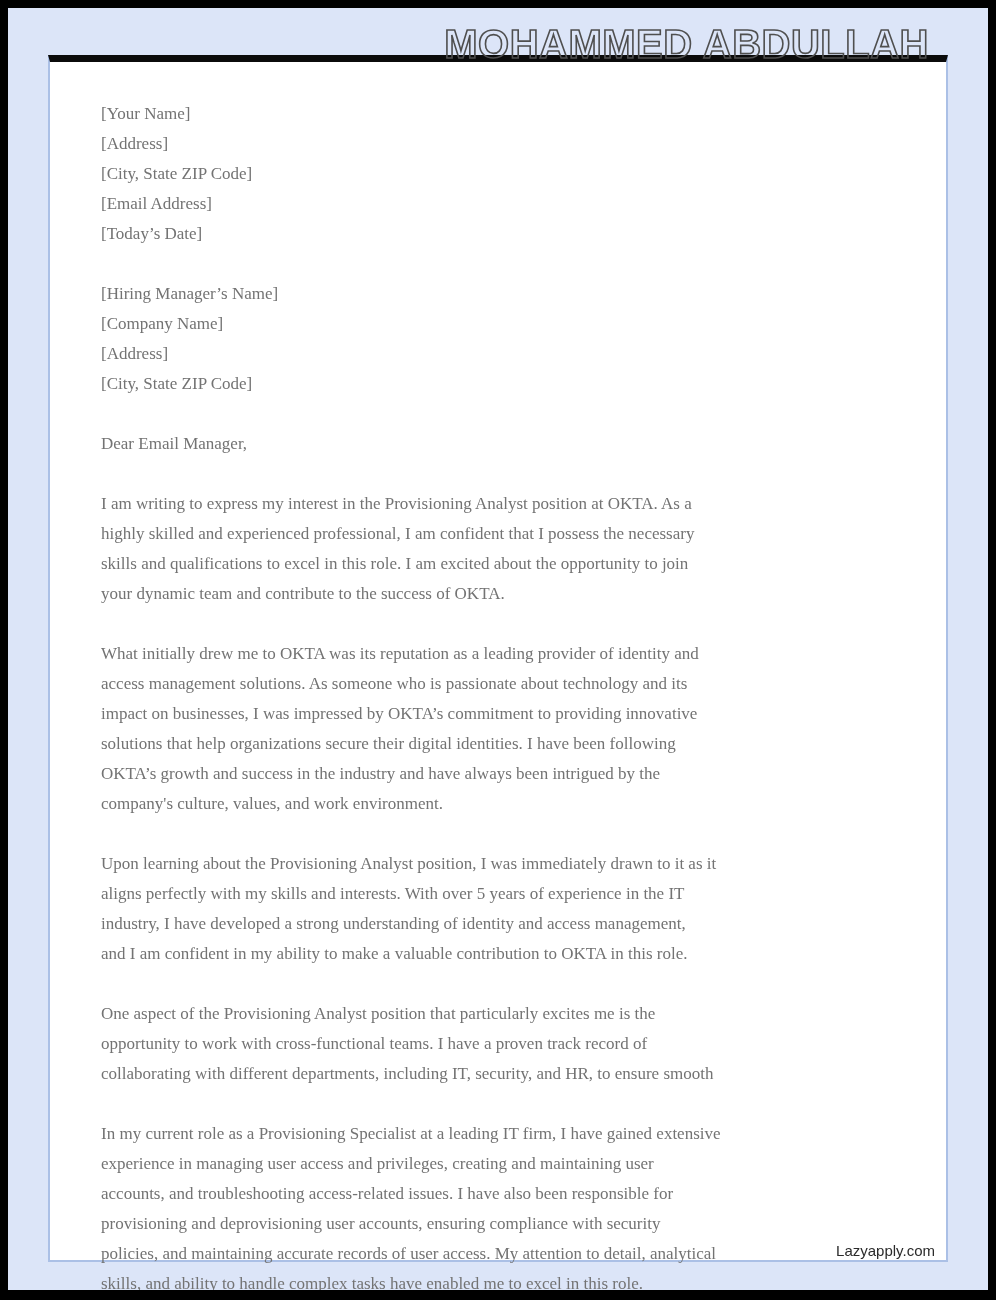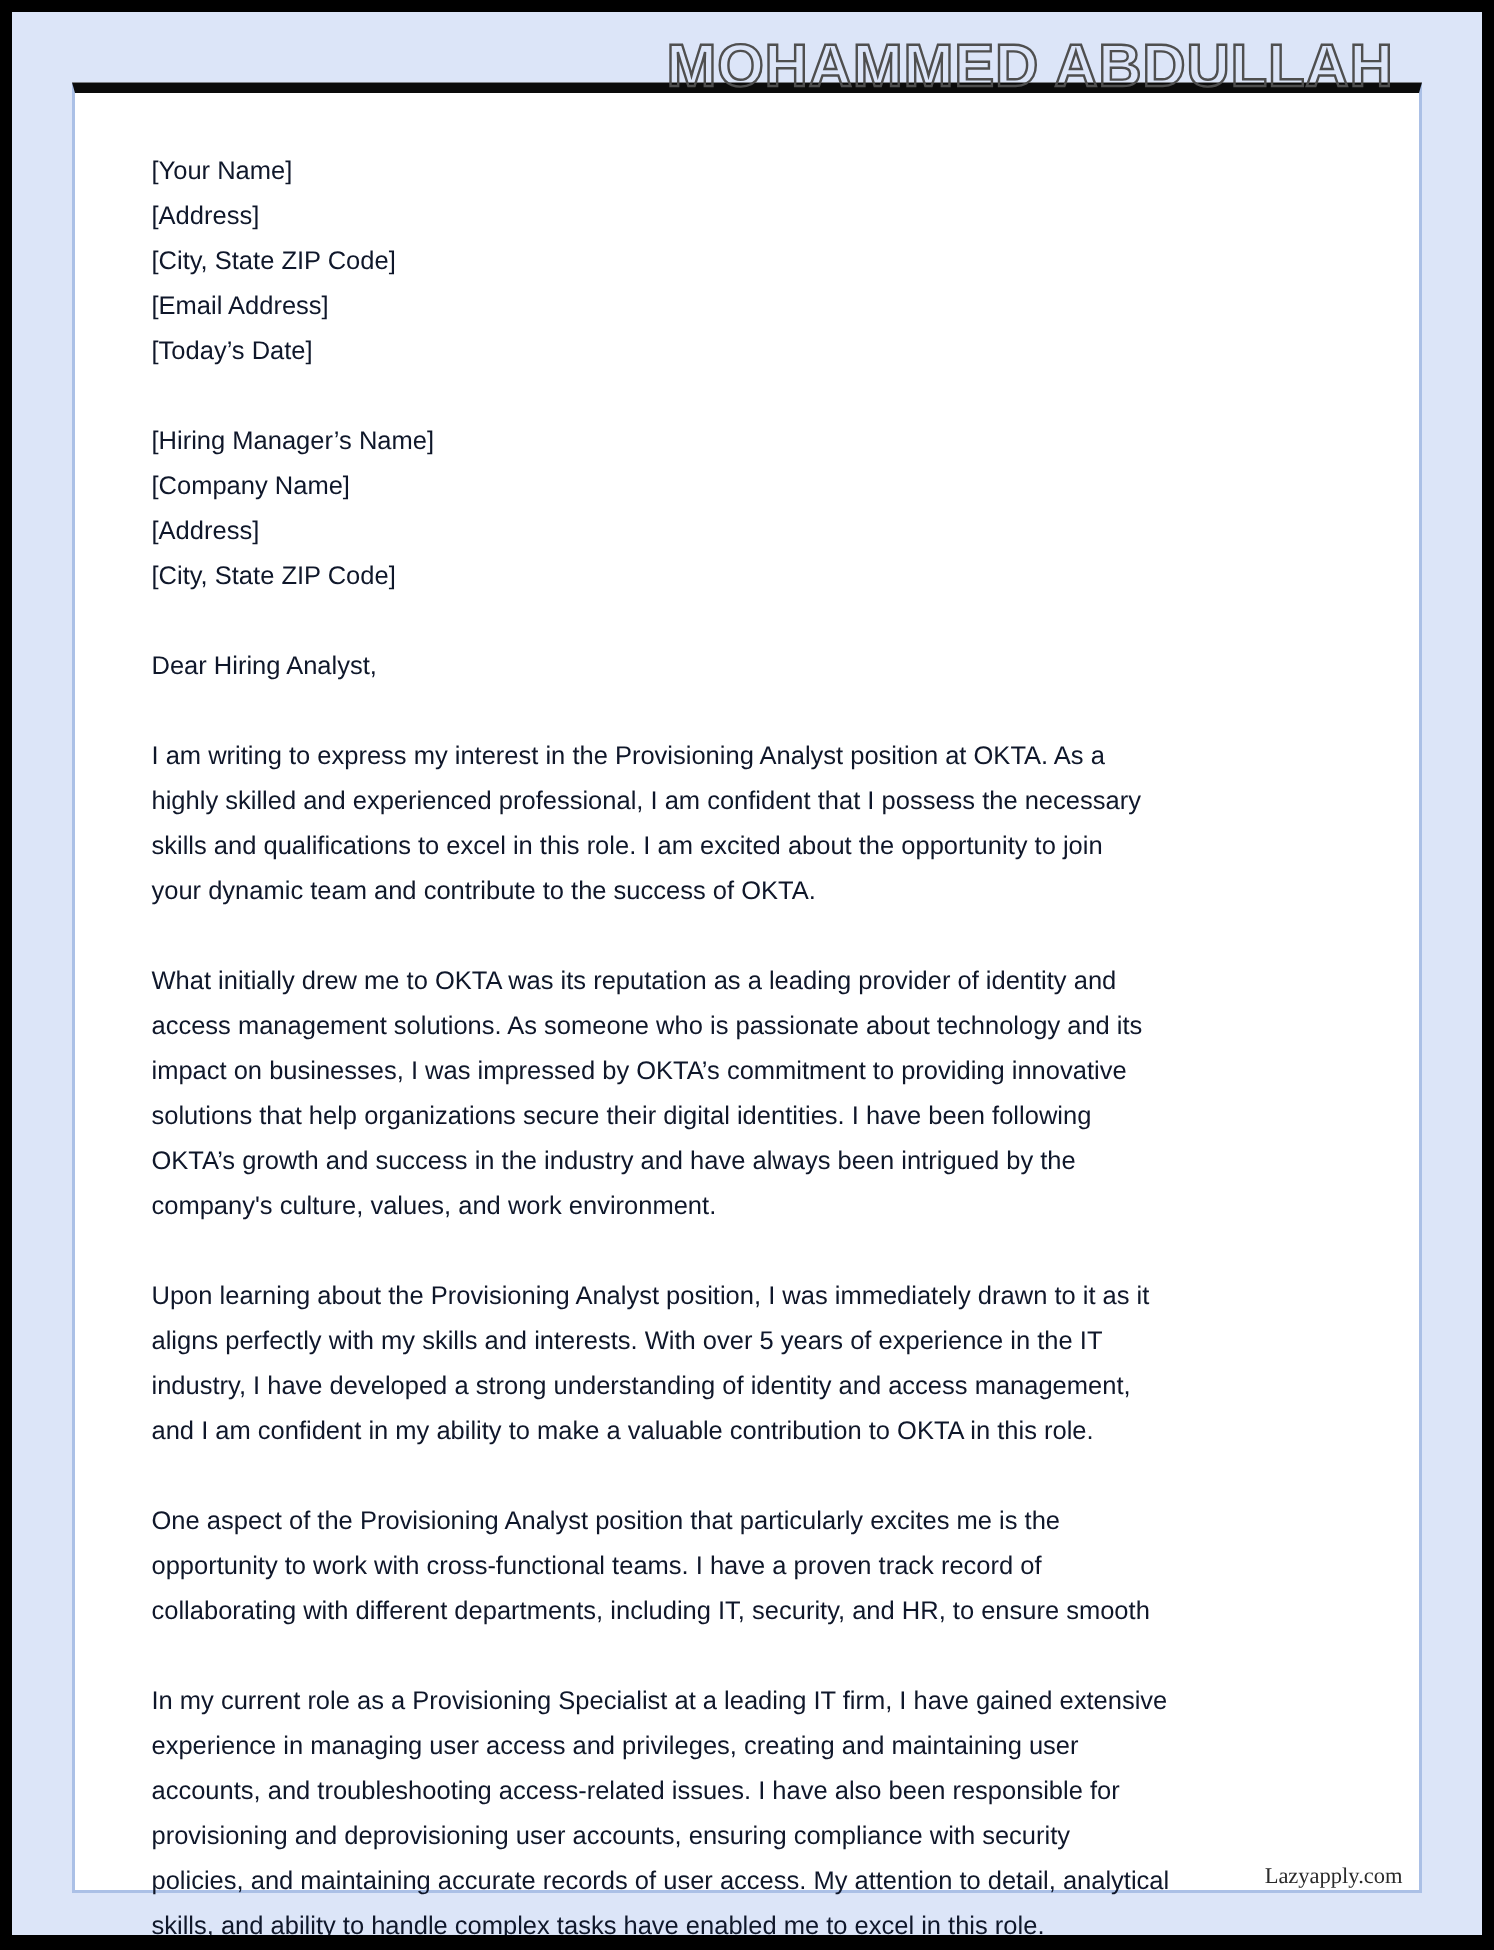--- a/index.html
+++ b/index.html
@@ -51,38 +51,38 @@
     border-left: 2px solid #abc0e6;
     border-right: 2px solid #abc0e6;
     border-bottom: 2px solid #abc0e6;
     z-index: 1;
   }
 
   .letter-body {
     padding: 37px 50px 0 51px;
     font-size: 17px;
     line-height: 30px;
-    color: #0f172a;
+    color: #737373;
+    font-family: Liberation Serif, serif;
   }
   .letter-body p {
     margin: 0 0 30px 0;
     white-space: pre-line;
   }
 
   .watermark {
     position: absolute;
     right: 11px;
     bottom: 1px;
     font-size: 15px;
     line-height: 16px;
     color: #2b2b2b;
     background: #ffffff;
     cursor: pointer;
     z-index: 3;
-    font-family: Liberation Serif, serif;
   }
 </style>
 </head>
 <body>
 
 <div class="frame frame-top"></div>
 <div class="frame frame-bottom"></div>
 <div class="frame frame-left"></div>
 <div class="frame frame-right"></div>
 
@@ -92,21 +92,21 @@
   <div class="letter-body">
     <p>[Your Name]
 [Address]
 [City, State ZIP Code]
 [Email Address]
 [Today’s Date]</p>
     <p>[Hiring Manager’s Name]
 [Company Name]
 [Address]
 [City, State ZIP Code]</p>
-    <p>Dear Hiring Analyst,</p>
+    <p>Dear Email Manager,</p>
     <p>I am writing to express my interest in the Provisioning Analyst position at OKTA. As a
 highly skilled and experienced professional, I am confident that I possess the necessary
 skills and qualifications to excel in this role. I am excited about the opportunity to join
 your dynamic team and contribute to the success of OKTA.</p>
     <p>What initially drew me to OKTA was its reputation as a leading provider of identity and
 access management solutions. As someone who is passionate about technology and its
 impact on businesses, I was impressed by OKTA’s commitment to providing innovative
 solutions that help organizations secure their digital identities. I have been following
 OKTA’s growth and success in the industry and have always been intrigued by the
 company's culture, values, and work environment.</p>

